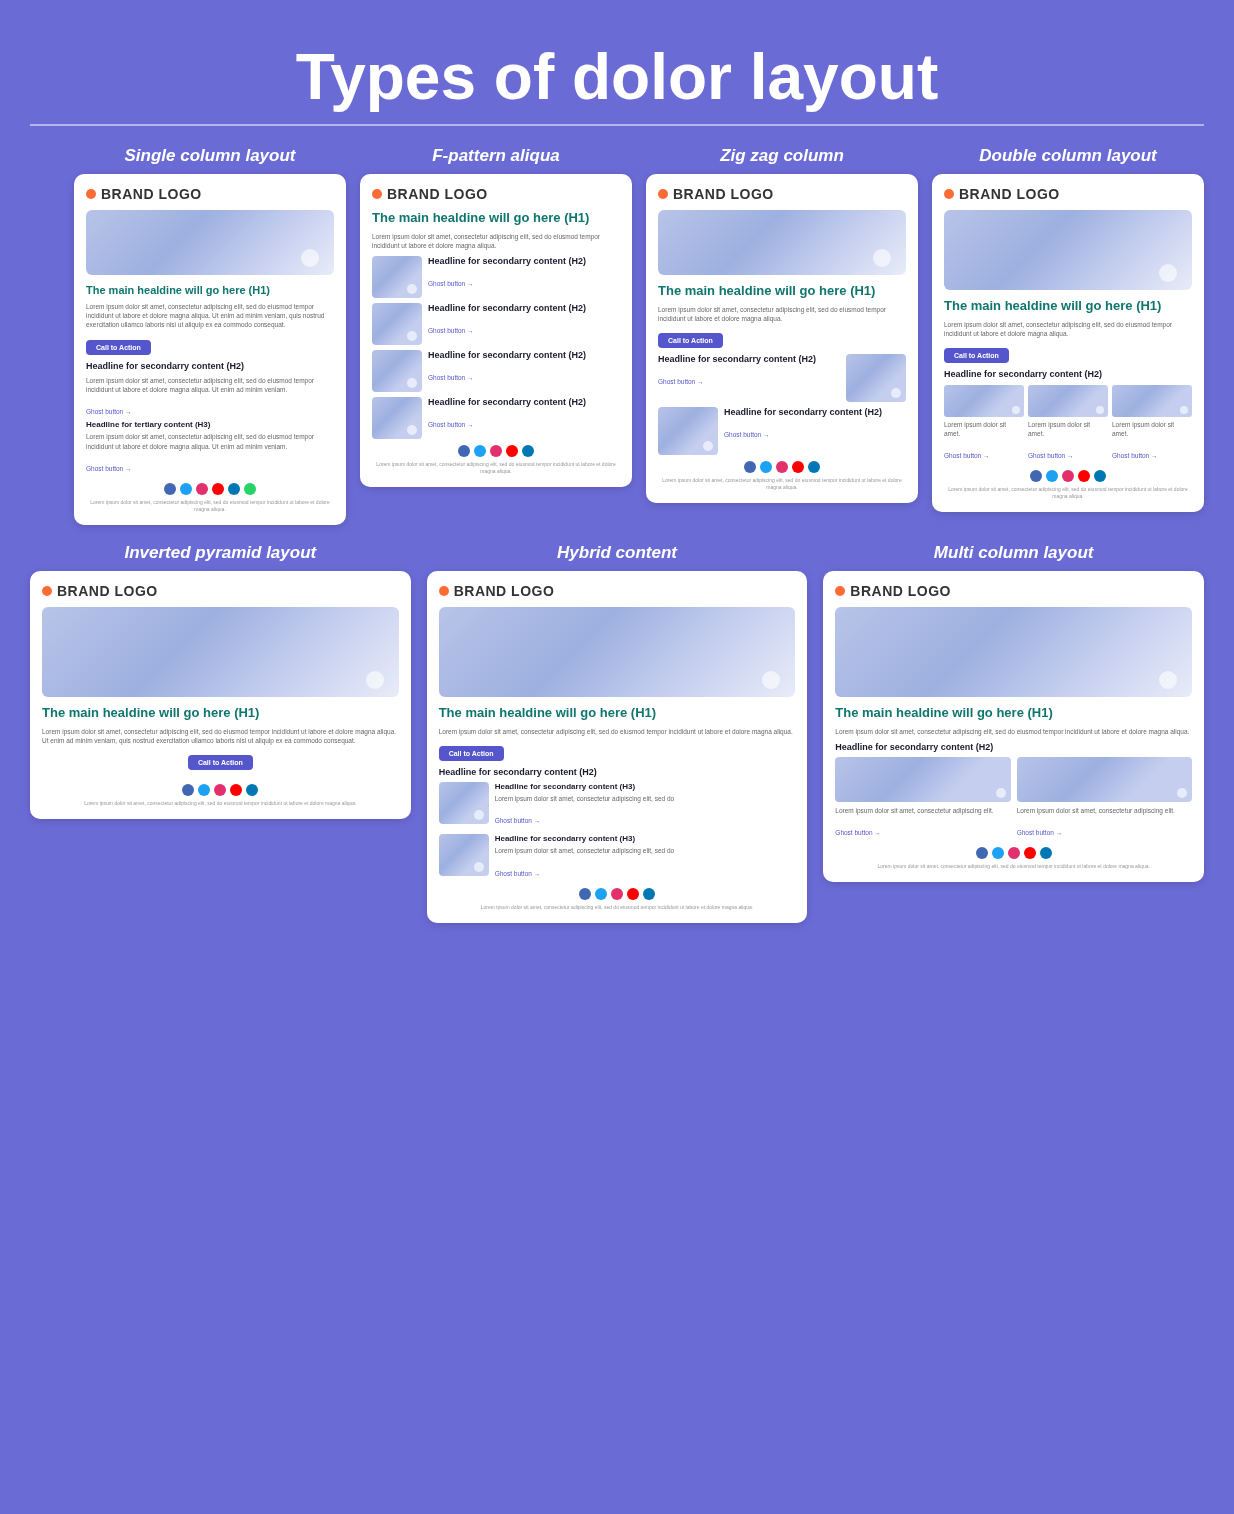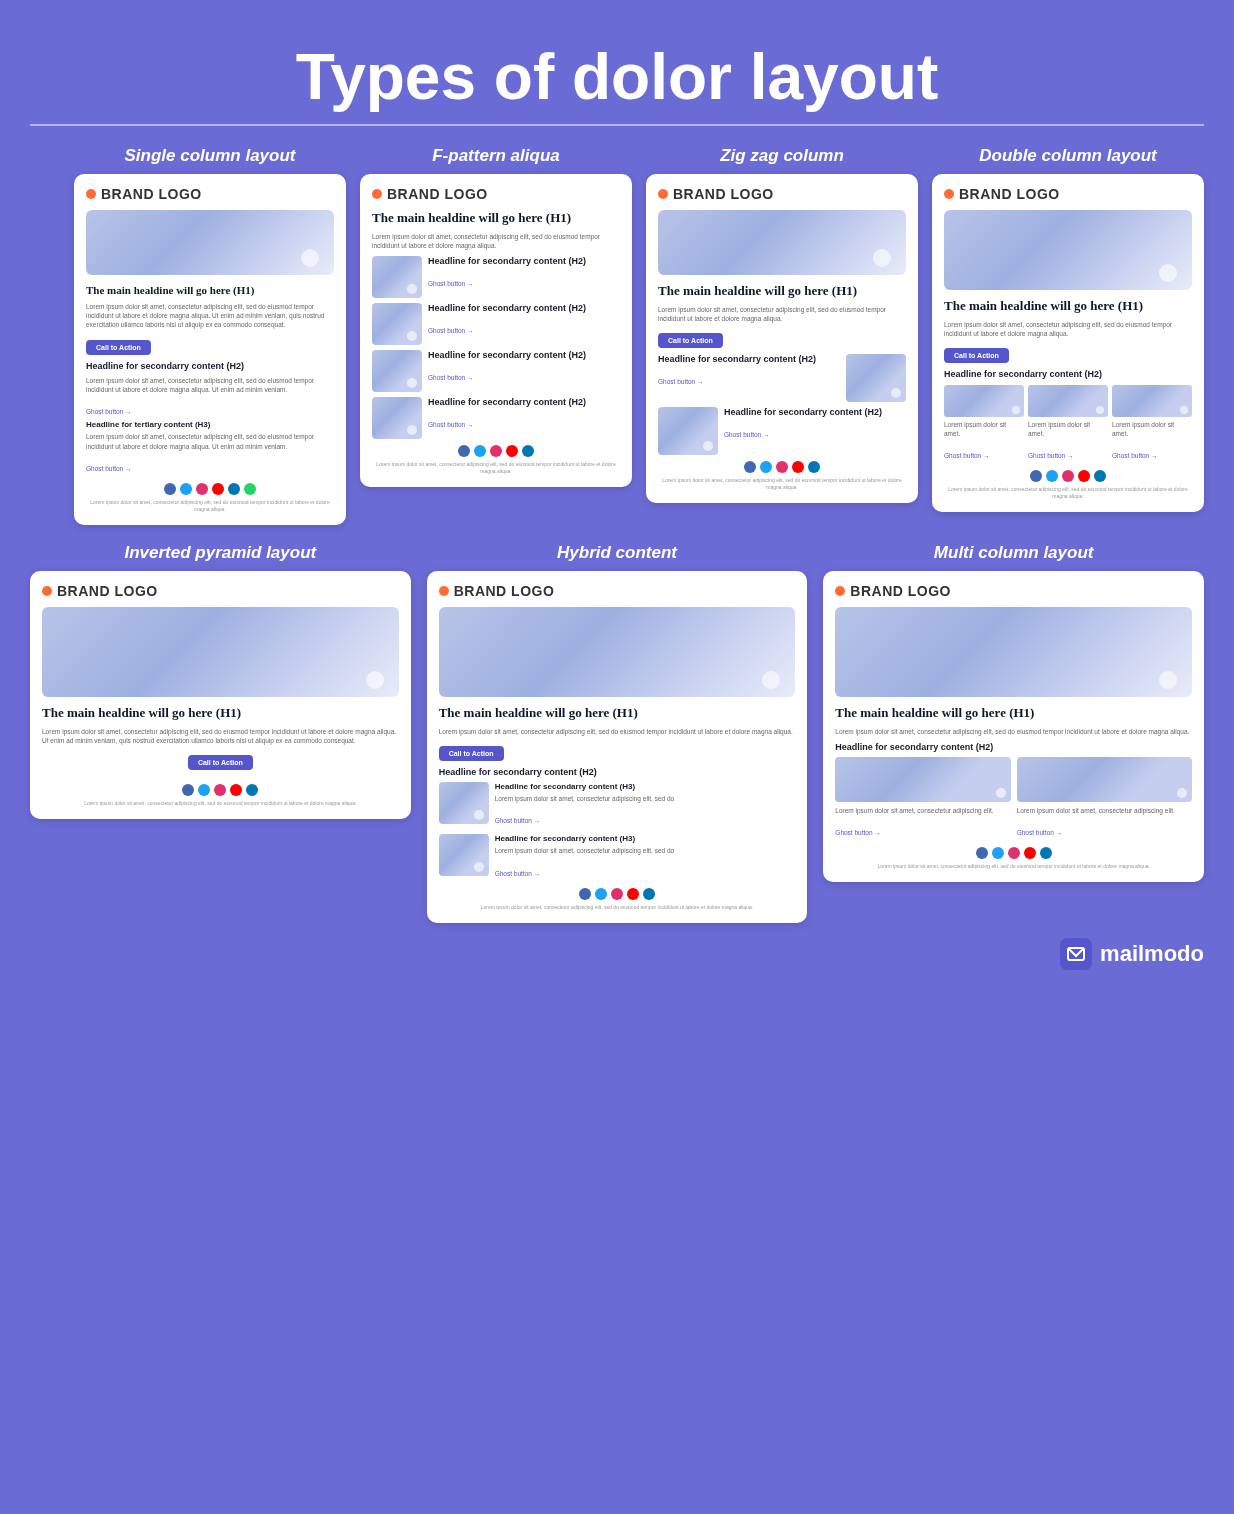--- a/index.html
+++ b/index.html
@@ -87,24 +87,23 @@
     }
     .hero-image-tall {
       height: 90px;
     }
     .hero-image-medium {
       height: 80px;
     }
     .h1-text {
       font-size: 11px;
       font-weight: 900;
-      color: #0f172a;
+      color: #0f766e;
       margin-bottom: 5px;
       line-height: 1.3;
-      font-family: Liberation Serif, serif;
     }
     .h1-text-large {
       font-size: 13px;
     }
     .body-text {
       font-size: 6.5px;
       color: #666;
       line-height: 1.4;
       margin-bottom: 6px;
     }
@@ -557,22 +556,13 @@
           <span class="social-icon" style="background:#1DA1F2"></span>
           <span class="social-icon" style="background:#E1306C"></span>
           <span class="social-icon" style="background:#FF0000"></span>
           <span class="social-icon" style="background:#0077B5"></span>
         </div>
         <div class="footer-text">Lorem ipsum dolor sit amet, consectetur adipiscing elit, sed do eiusmod tempor incididunt ut labore et dolore magna aliqua.</div>
       </div>
     </div>
   </div>
 
-  <div class="bottom-logo">
-    <div class="mm-icon-box">
-      <svg viewBox="0 0 20 20" fill="white">
-        <rect x="2" y="4" width="16" height="12" rx="2" fill="none" stroke="white" stroke-width="2"></rect>
-        <polyline points="2,4 10,12 18,4" fill="none" stroke="white" stroke-width="2"></polyline>
-      </svg>
-    </div>
-    <span class="mm-logo-text">mailmodo</span>
-  </div>
 </div>
 
 </body></html>

